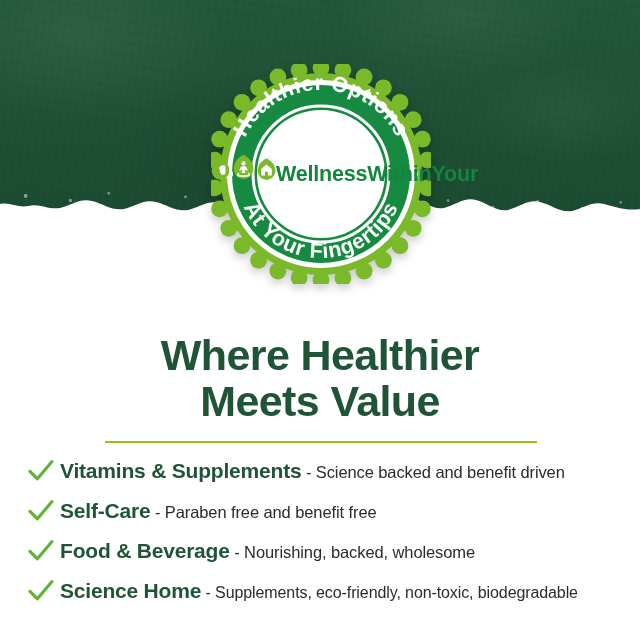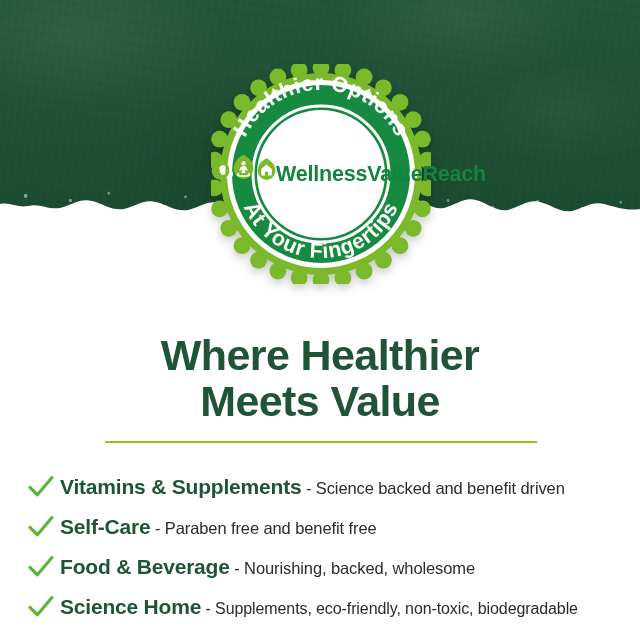--- a/index.html
+++ b/index.html
@@ -94,21 +94,21 @@
   .divider{
     position:absolute;left:105px;top:441px;width:432px;height:2px;
     background:#96c21e;
   }
 
   
   .list{
     position:absolute;left:22px;top:459px;width:618px;
   }
   .row{
-    display:flex;align-items:flex-end;
+    display:flex;align-items:flex-start;
     height:40px;
   }
   .check{
     flex:0 0 38px;display:flex;align-items:center;justify-content:center;
   }
   .check svg{display:block;}
   .row-text{
     white-space:nowrap;
   }
   .cat{
@@ -226,22 +226,22 @@
 
       <span>
         <svg width="19" height="25" viewBox="0 0 19 25" aria-hidden="true">
           <path d="M9.5 1.2C4 4 0.7 8.6 0.7 13.6c0 5.2 3.9 9.3 8.8 9.3s8.8-4.1 8.8-9.3C18.3 8.6 15 4 9.5 1.2z" fill="#7ab929"></path>
           <path d="M9.5 7.6l5.3 4.3v6c0 .4-.3.7-.7.7h-3v-3.9H7.9v3.9h-3c-.4 0-.7-.3-.7-.7v-6l5.3-4.3z" fill="#ffffff"></path>
         </svg>
       </span>
 
     </div>
     <div class="badge-line">Wellness</div>
-    <div class="badge-line">Value</div>
-    <div class="badge-line">Reach</div>
+    <div class="badge-line">Within</div>
+    <div class="badge-line">Your</div>
   </div>
 
   <div class="headline">
     <div>Where Healthier</div>
     <div>Meets Value</div>
   </div>
 
   <div class="divider"></div>
 
   <div class="list">

